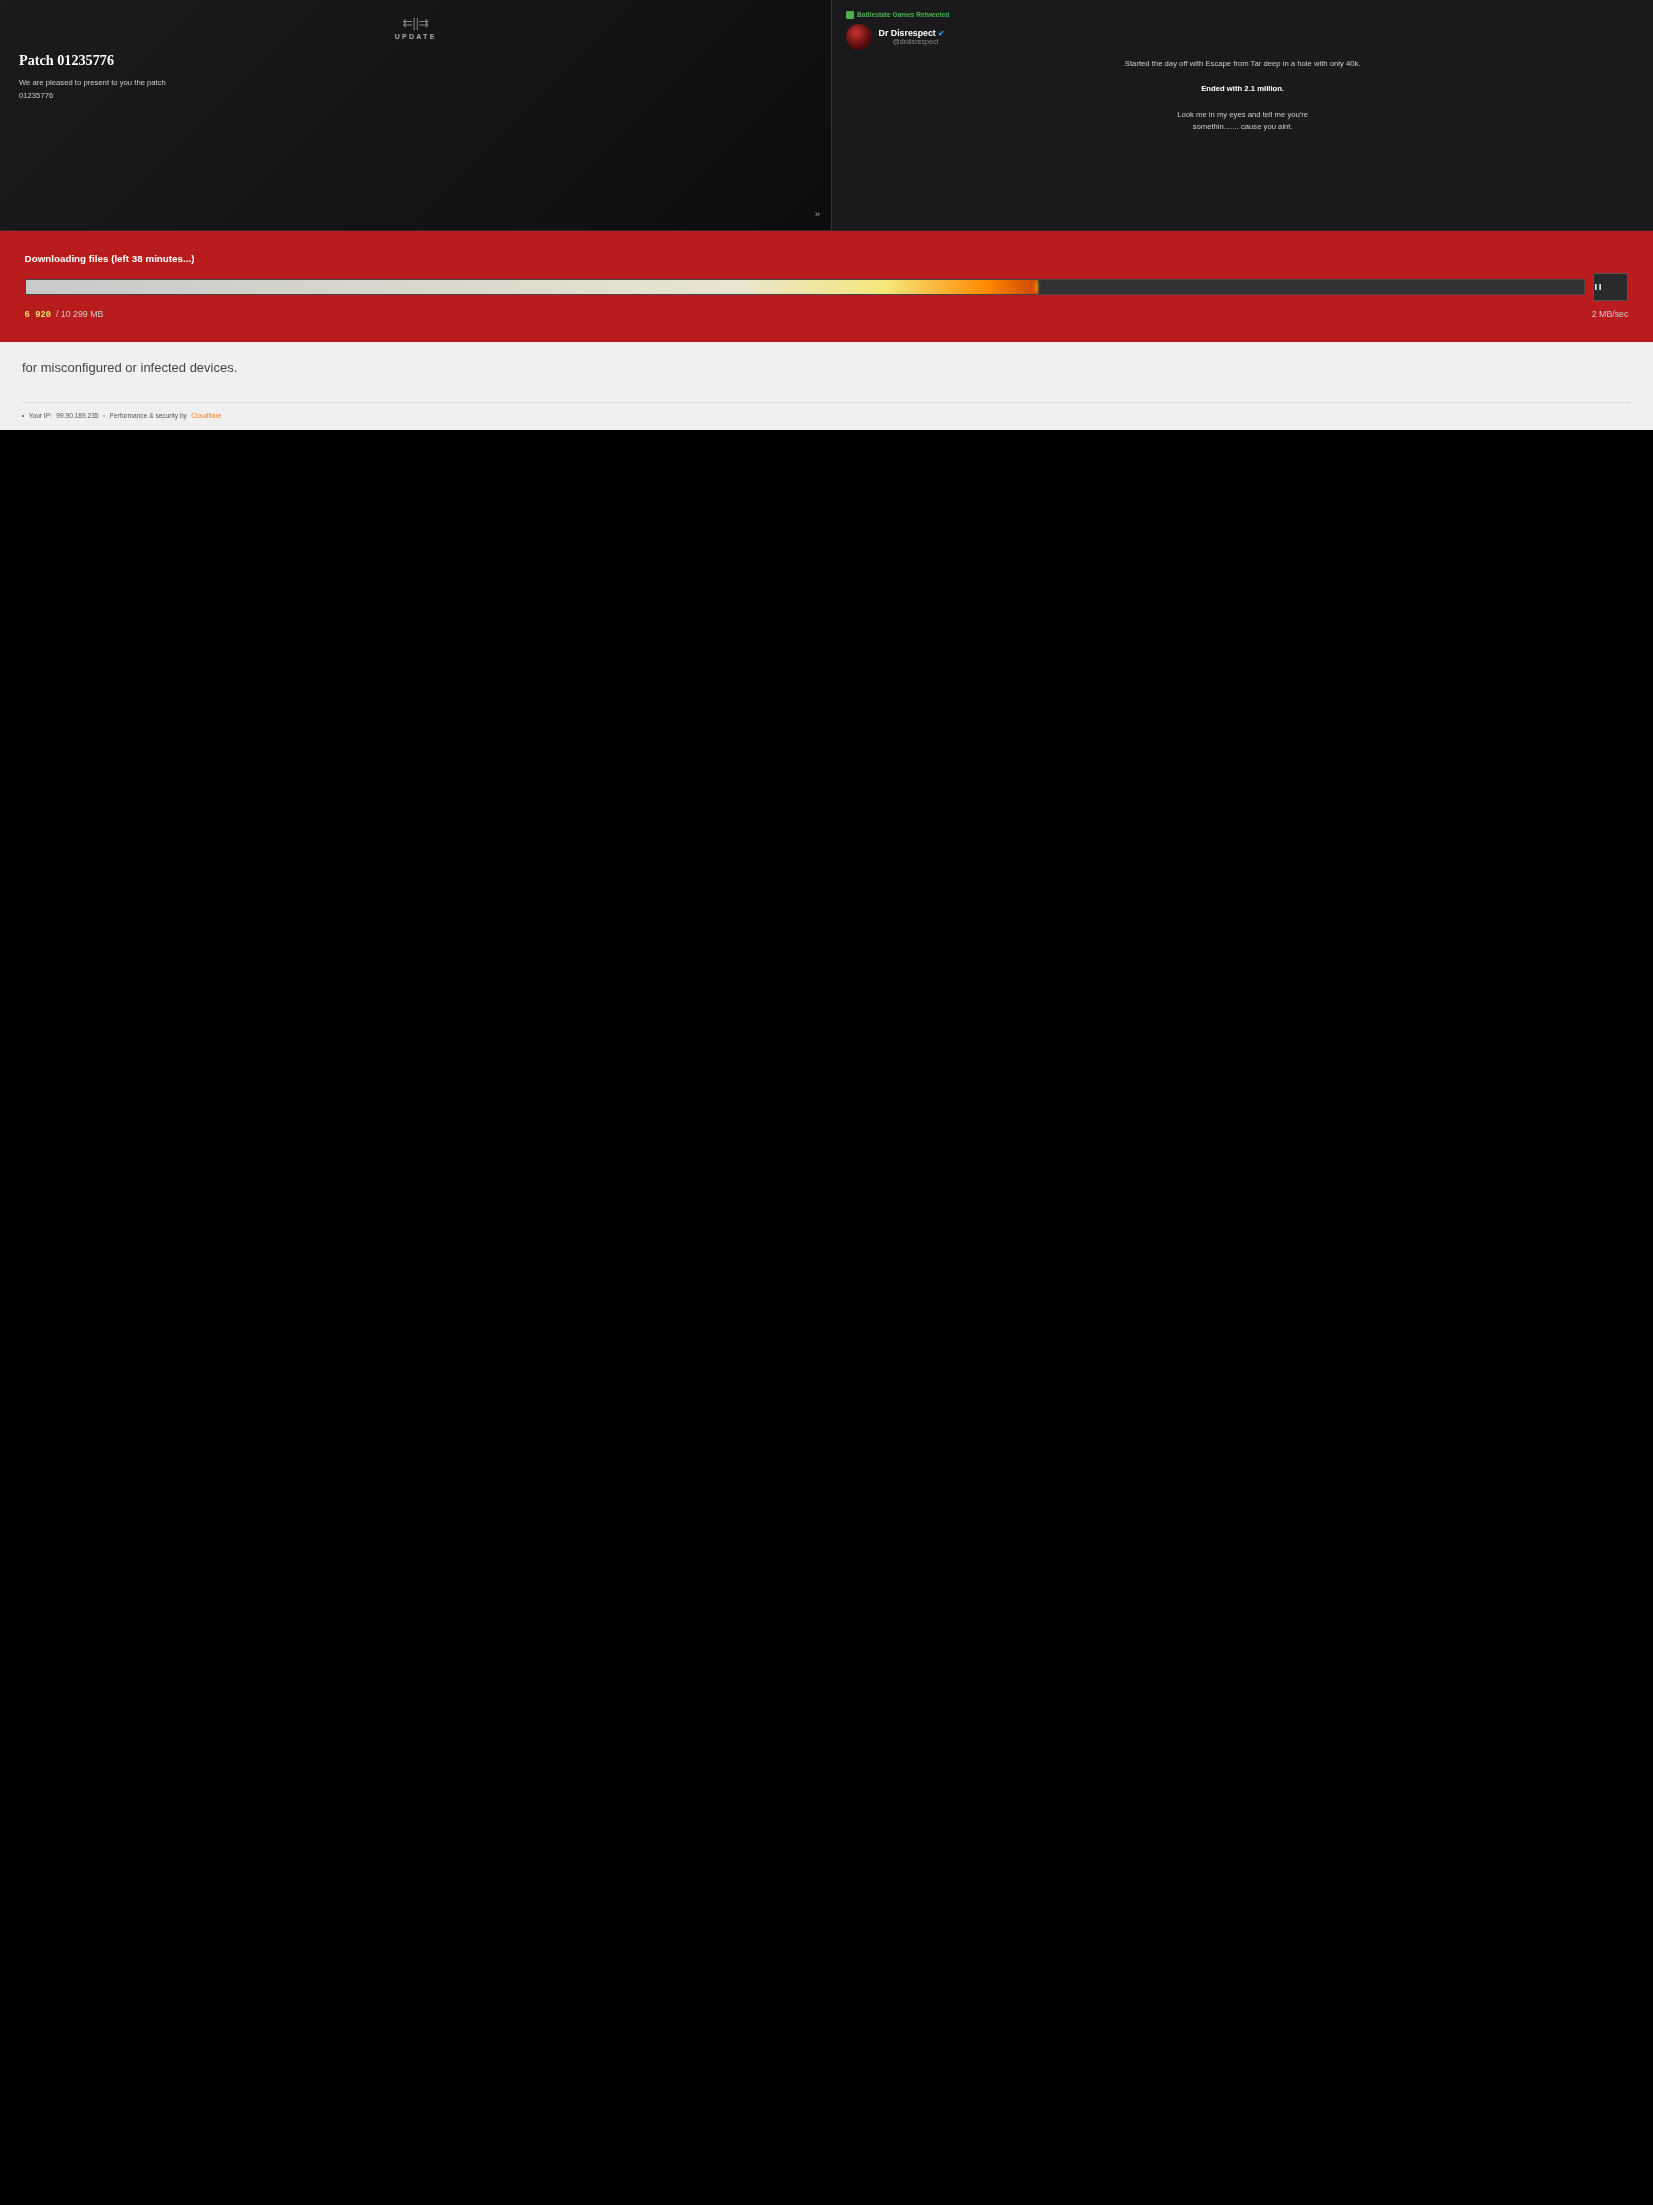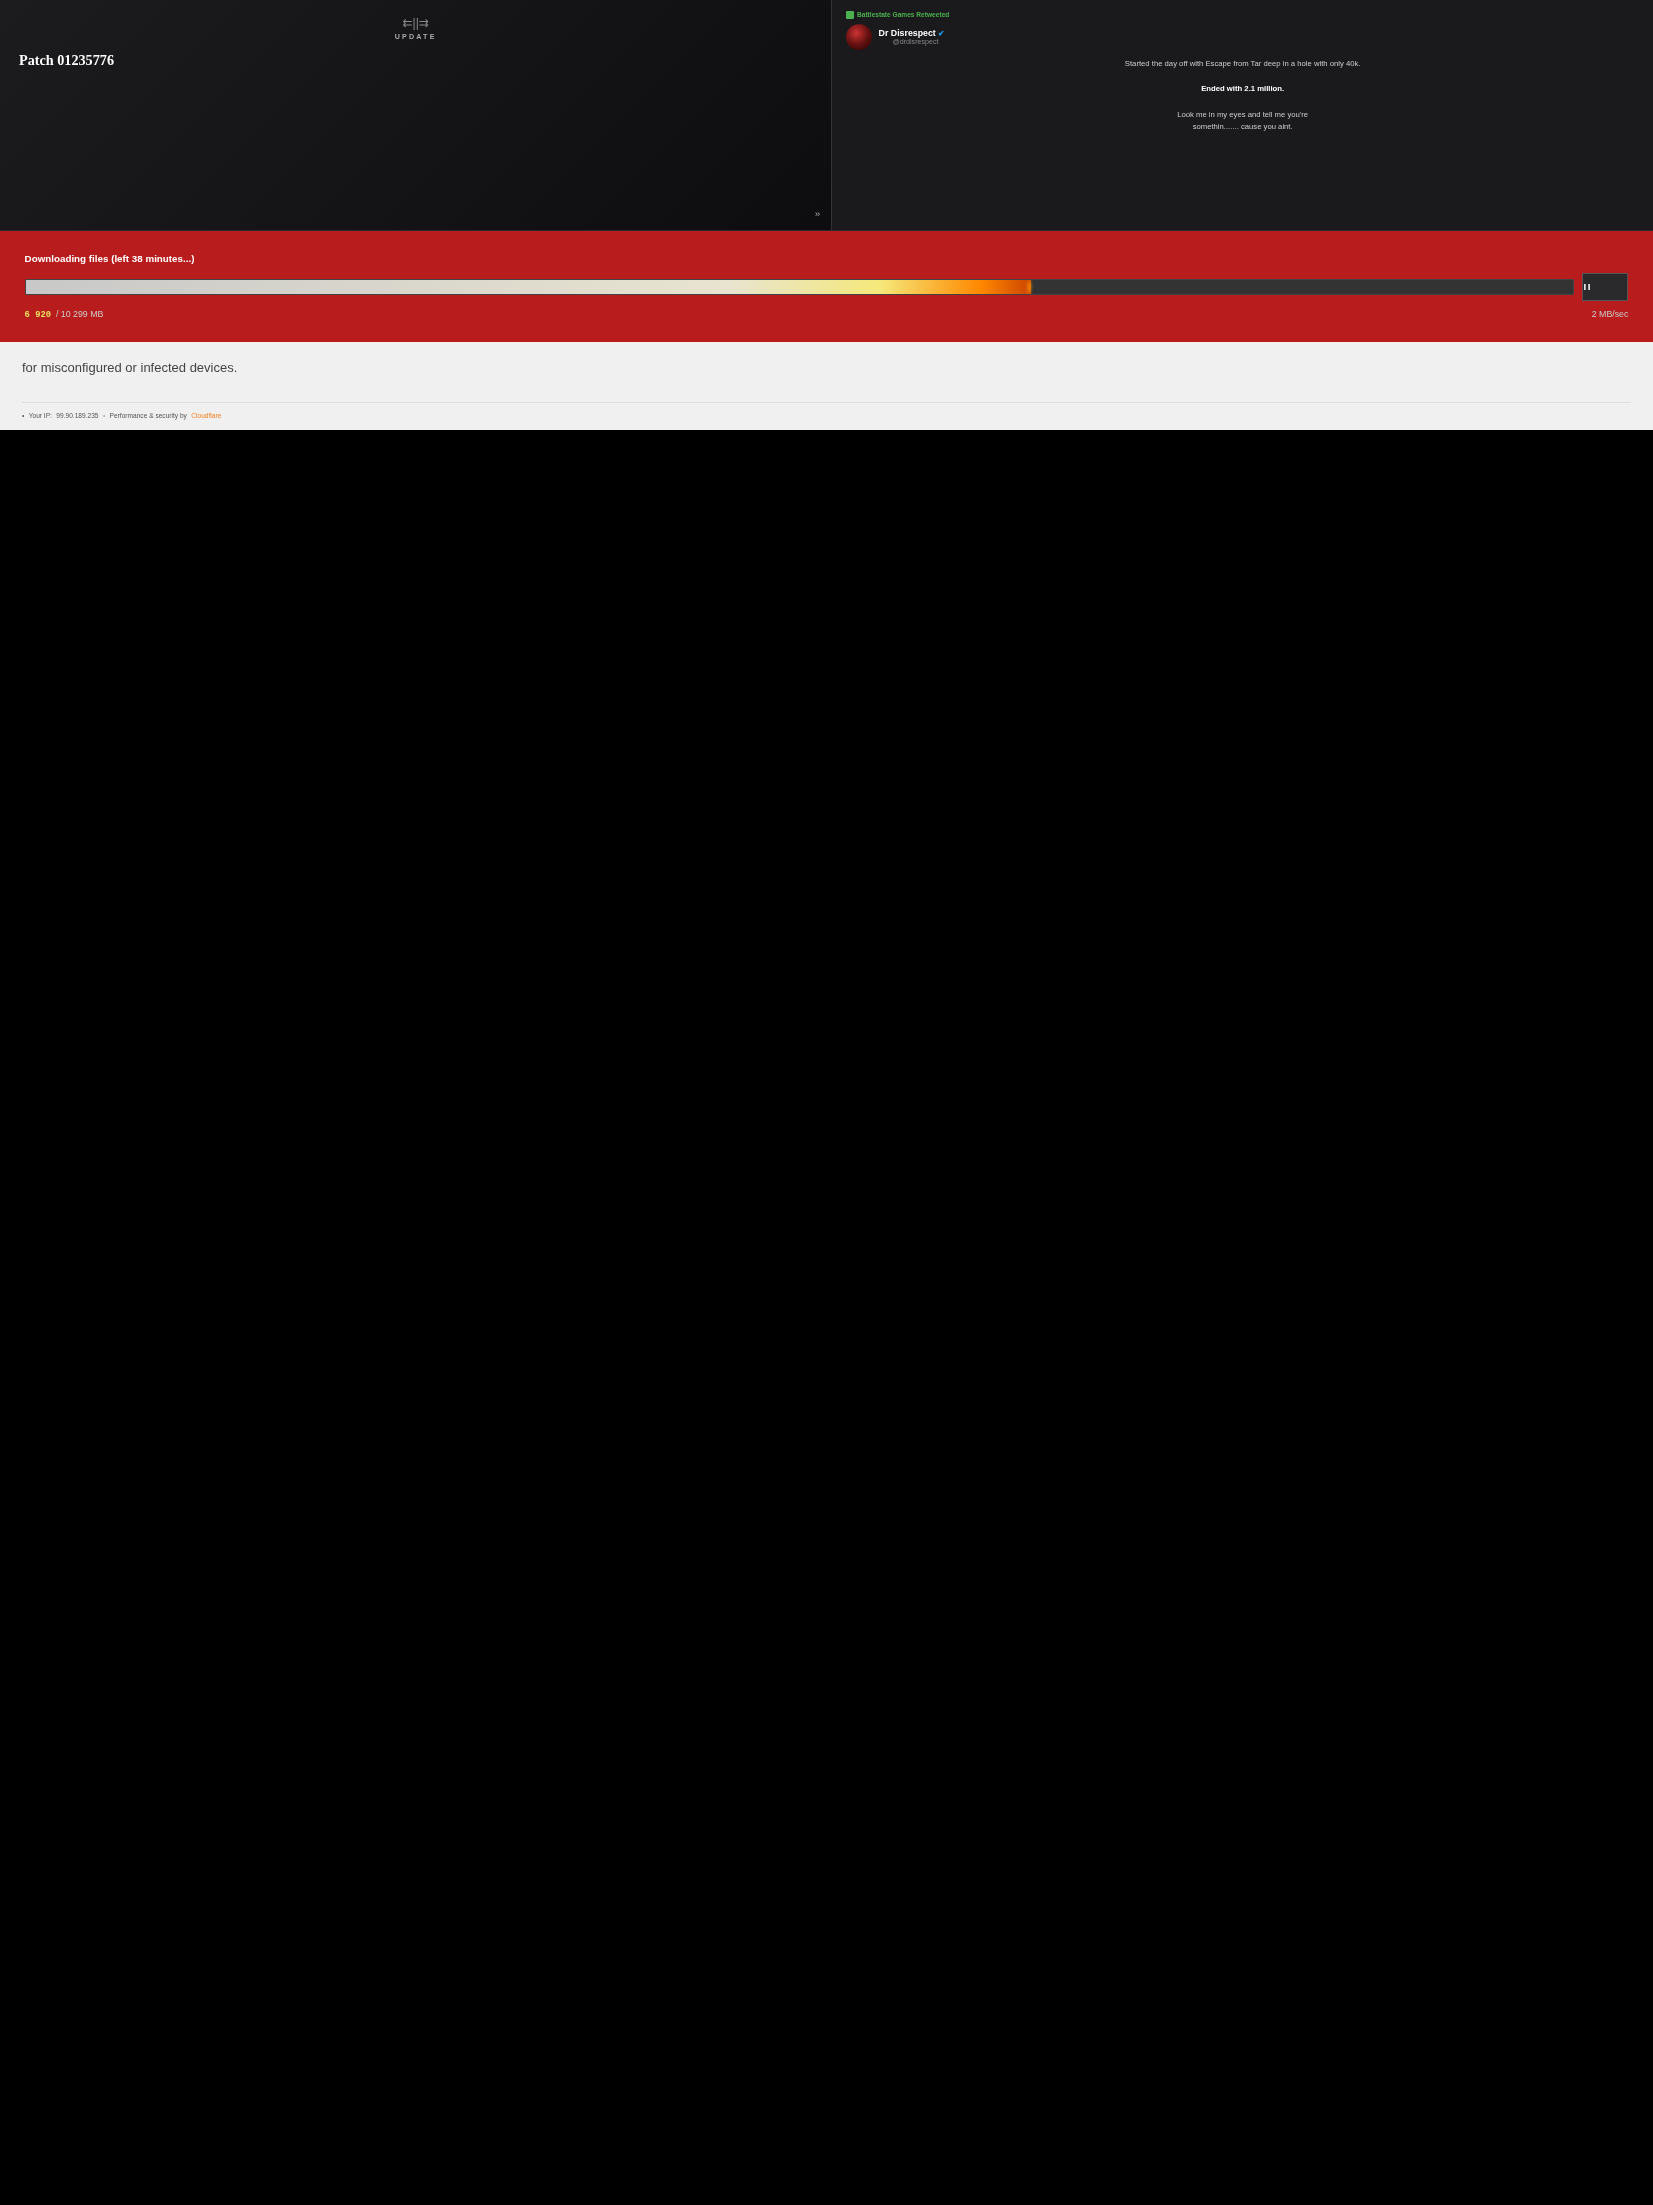--- a/index.html
+++ b/index.html
@@ -203,21 +203,21 @@
       position: absolute;
       right: 0;
       top: 0;
       width: 4.4px;
       height: 100%;
       background: radial-gradient(ellipse at right, #ffaa00, transparent);
       filter: blur(1.6px);
     }
 
     .pause-button {
-      width: 46px;
+      width: 35px;
       height: 28.4px;
       background: #2a2a2c;
       border: 1.1px solid #555;
       display: flex;
       align-items: center;
       cursor: pointer;
       flex-shrink: 0;
     }
 
     .pause-icon {
@@ -303,20 +303,25 @@
 <body>
 
 <div class="launcher-section">
 
   <div class="patch-panel">
     <div class="update-header">
       <div class="update-arrows">⇇||⇉</div>
       <div class="update-label">UPDATE</div>
     </div>
     <div class="patch-title">Patch 01235776</div>
+    <div class="patch-description">
+      <span>We are pleased to present to you the patch</span>
+      <br>
+      <span>01235776</span>
+    </div>
     <div class="read-more">»</div>
   </div>
 
   <div class="social-panel">
     <div class="retweet-label">
       <span class="retweet-icon"></span>
       <span>Battlestate Games Retweeted</span>
     </div>
 
     <div class="tweet-user-row">

